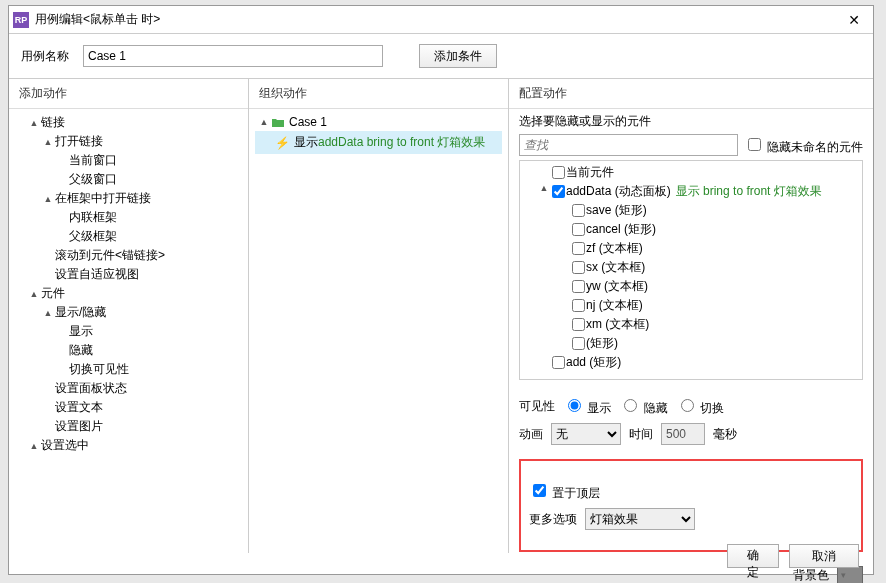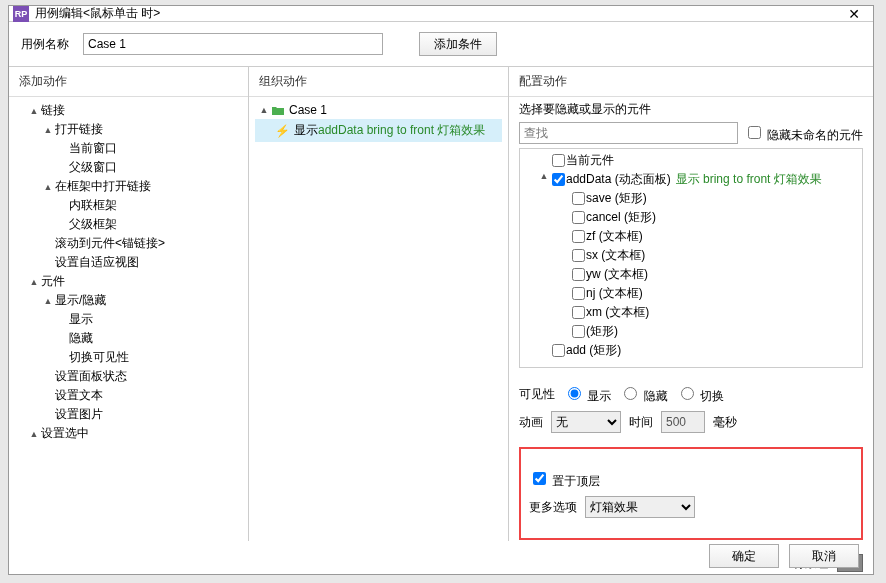--- a/index.html
+++ b/index.html
@@ -1,18 +1,18 @@
 <!DOCTYPE html>
 <html><head>
 <meta charset="utf-8">
 <style>
 *{box-sizing:border-box;font-family:"Microsoft YaHei",Arial,sans-serif;font-size:12px}
 body{margin:0;background:#e8e8e8;width:886px;height:583px;overflow:hidden}
 .dialog{position:absolute;left:8px;top:5px;width:866px;height:570px;background:#fff;border:1px solid #999}
-.titlebar{height:16px;background:#fff;border-bottom:1px solid #ccc;display:flex;align-items:center;padding:0 4px}
+.titlebar{height:28px;background:#fff;border-bottom:1px solid #ccc;display:flex;align-items:center;padding:0 4px}
 .titlebar .rp{width:16px;height:16px;background:#7b4fb5;color:#fff;font-size:9px;display:flex;align-items:center;justify-content:center;margin-right:6px;font-weight:bold}
 .titlebar .ttl{flex:1}
 .closeX{width:30px;text-align:center;font-size:14px;cursor:pointer}
 .row1{display:flex;align-items:center;padding:10px 12px;gap:8px}
 .lbl{width:54px}
 input[type=text]{height:22px;border:1px solid #aaa;padding:2px 4px}
 .caseName{width:300px}
 .btn{height:24px;padding:2px 14px;background:linear-gradient(#fdfdfd,#ececec);border:1px solid #aaa;cursor:pointer}
 .cols{display:flex;height:475px;border-top:1px solid #ccc}
 .col{border-right:1px solid #ccc;display:flex;flex-direction:column}
@@ -23,21 +23,21 @@
 .tog{width:10px;text-align:center;font-size:9px;color:#555;margin-right:2px}
 .ind{display:inline-block}
 .i1{width:14px}.i2{width:28px}.i3{width:42px}
 .caseRow{display:flex;align-items:center;padding:2px 4px}
 .caseRow svg{margin-right:4px}
 .actRow{background:#d6effa;display:flex;align-items:center;padding:3px 4px 3px 20px}
 .bolt{color:#888;margin-right:4px;font-weight:bold}
 .green{color:#2a8a2a}
 .cfgTop{padding:4px 10px}
 .srchRow{display:flex;align-items:center;gap:6px;margin:4px 0}
-.srch{flex:1;height:22px;color:#701a75;}
+.srch{flex:1;height:22px;color:#701a75;font-style:italic}
 .wList{border:1px solid #ccc;height:220px;overflow:auto;padding:2px}
 .wi{display:flex;padding:1px 2px;gap:1px}
 .wi input{margin:0}
 .cfgBody{padding:6px 10px}
 .rline{display:flex;align-items:center;gap:8px;margin:6px 0}
 .redBox{border:2px solid #ef4444;padding:14px 8px;margin:14px 0}
 select{height:22px;border:1px solid #aaa}
 .swatch{width:26px;height:18px;background:#888;border:1px solid #666;display:inline-block;vertical-align:middle}
 .dd::after{content:"▾";font-size:9px;margin-left:3px;color:#666}
 .footer{position:absolute;bottom:6px;right:14px;display:flex;gap:10px}
@@ -278,16 +278,16 @@
         </div>
         <div class="rline" style="justify-content:flex-end">
           <span>背景色</span>
           <span class="swatch dd"></span>
         </div>
       </div>
     </div>
   </div>
 
   <div class="footer">
-    <button class="btn" style="width:70px">确定</button>
+    <button class="btn" style="width:52px">确定</button>
     <button class="btn" style="width:70px">取消</button>
   </div>
 </div>
 
 </body></html>

